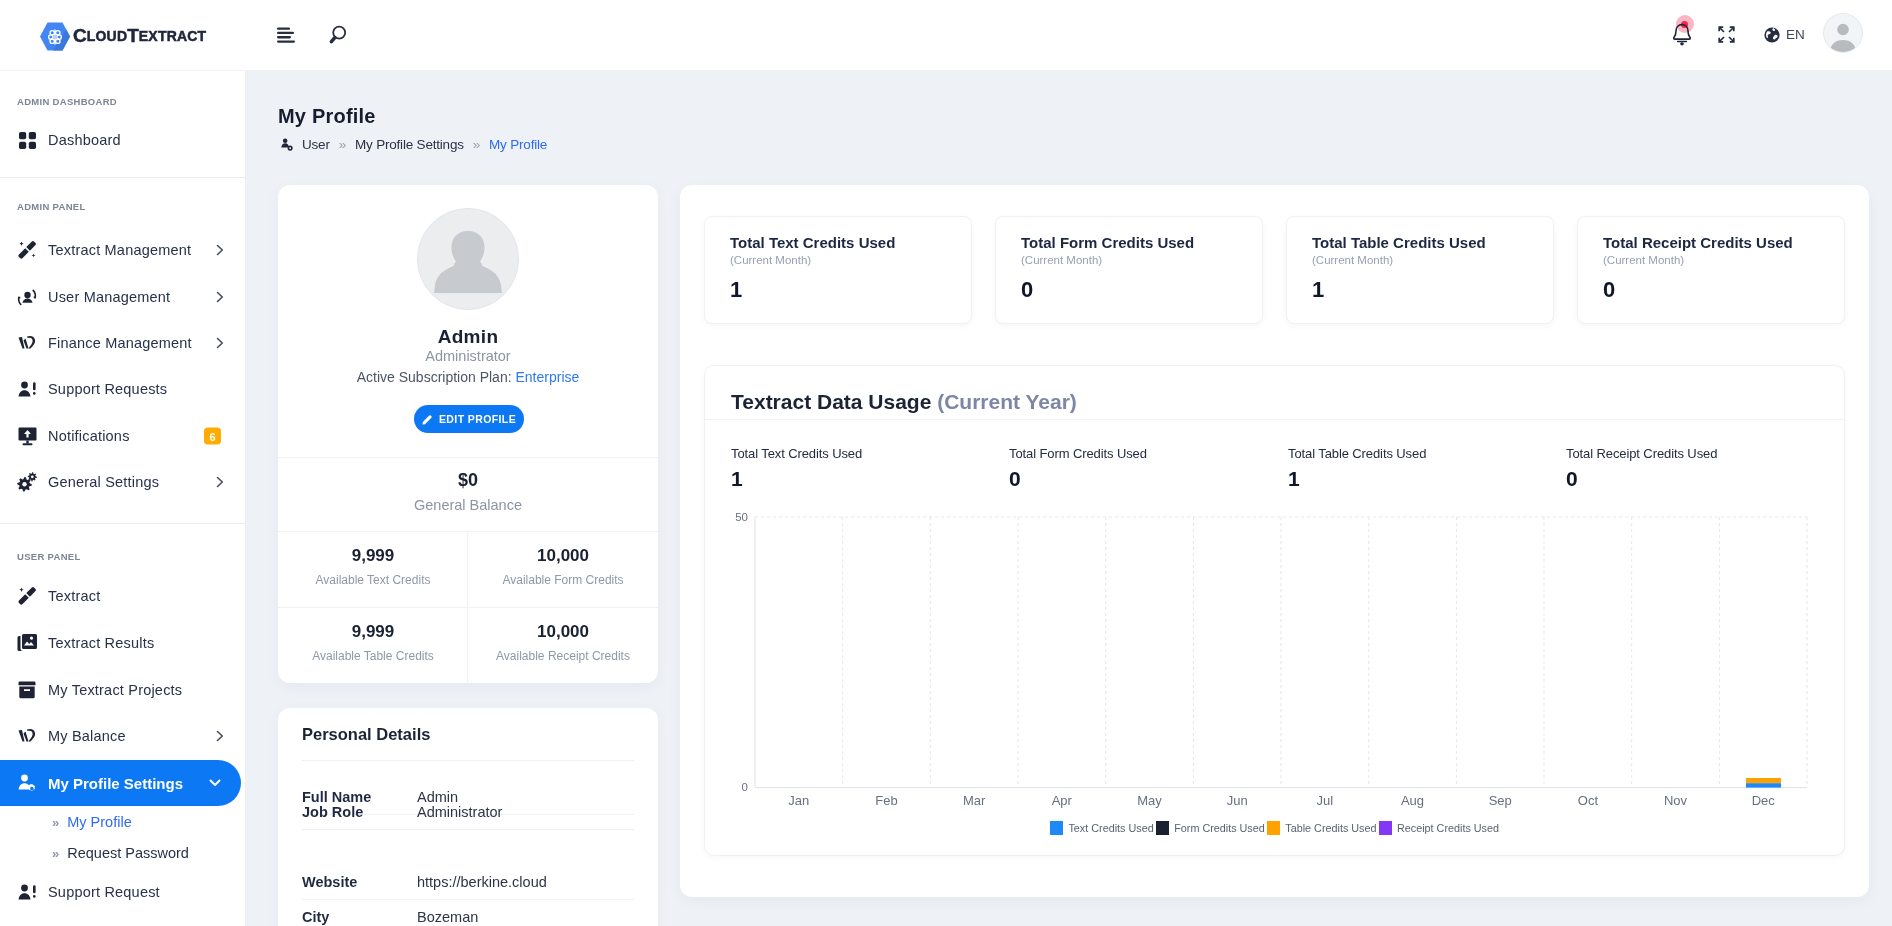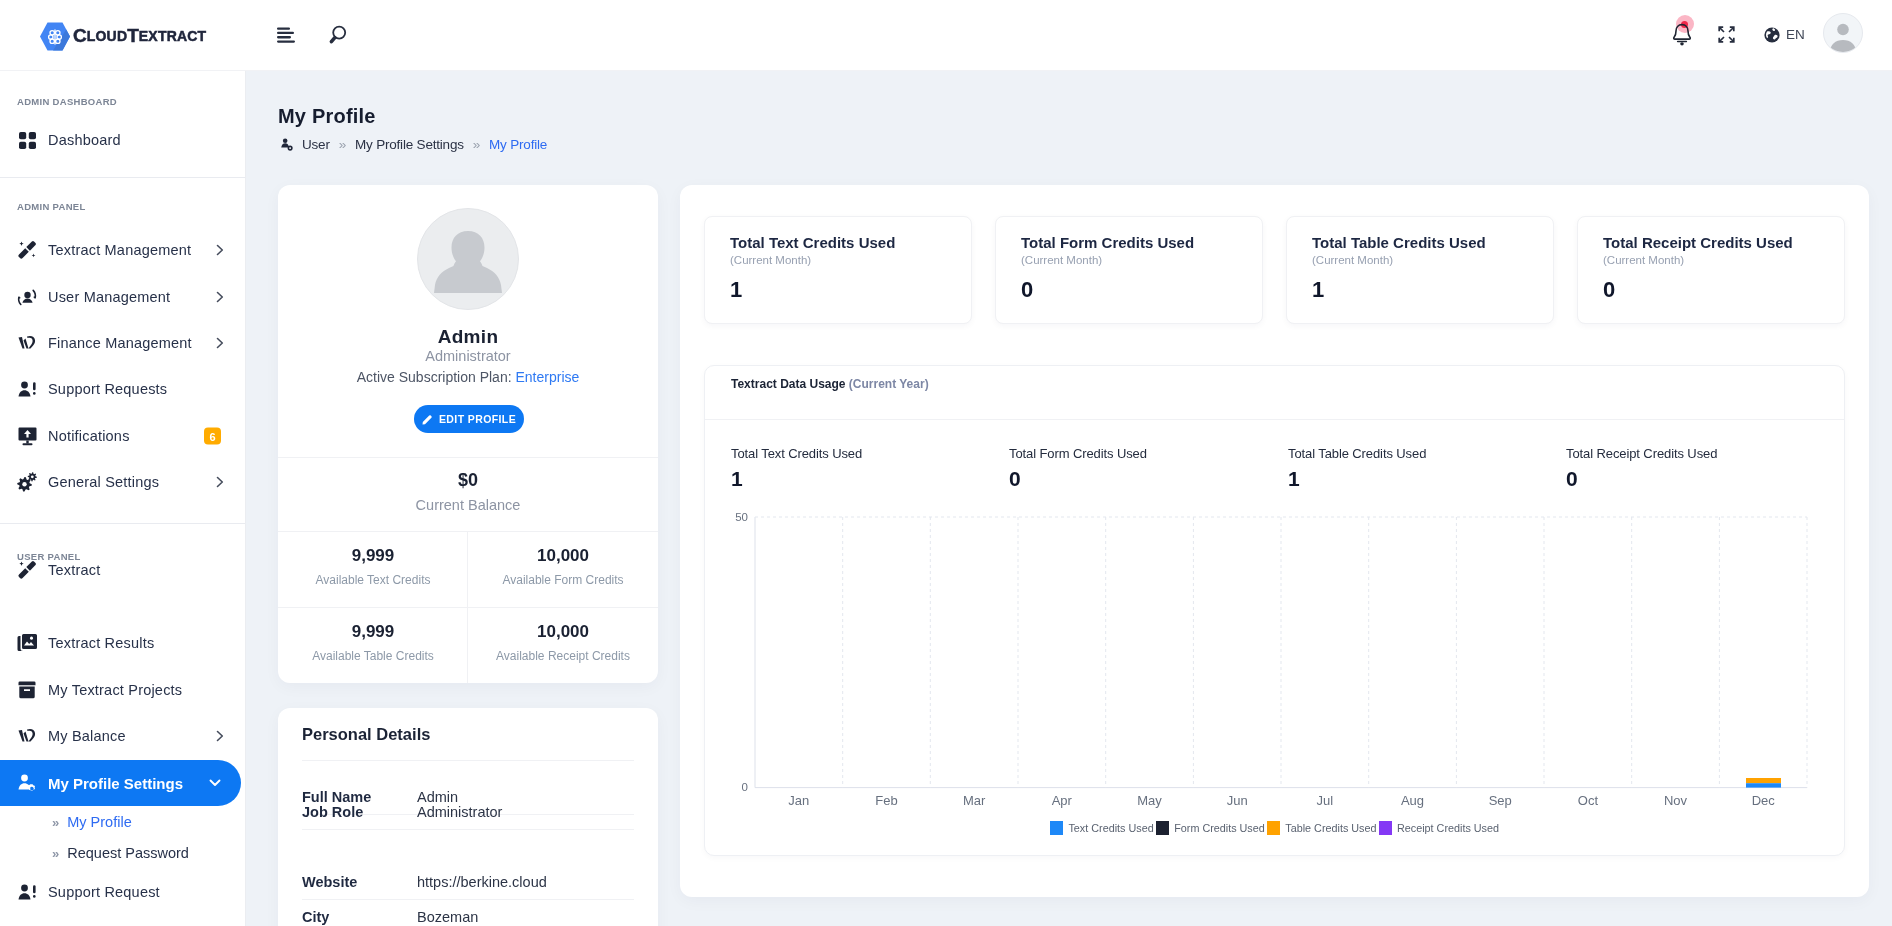--- a/index.html
+++ b/index.html
@@ -44,21 +44,21 @@
 .drow { position:absolute; left:24px; width:332px; height:35px; border-bottom:1px solid #f0f1f4; }
 .dlab { position:absolute; left:0; top:50%; transform:translateY(-50%); font-size:14.5px; font-weight:bold; color:#1f2940; }
 .dval { position:absolute; left:115px; top:50%; transform:translateY(-50%); font-size:14.5px; color:#2c3446; }
 
 #rpanel { left:680px; top:185px; width:1189px; height:712px; }
 .scard { position:absolute; width:268px; height:108px; background:#fff; border:1px solid #f0f1f4; border-radius:8px; box-shadow:0 2px 6px rgba(24,38,74,.04); top:31px; }
 .scard .st { position:absolute; left:25px; top:17px; font-size:15px; font-weight:bold; color:#1d2742; }
 .scard .sm { position:absolute; left:25px; top:37px; font-size:11.5px; color:#97a0b1; }
 .scard .sv { position:absolute; left:25px; top:60px; font-size:22px; font-weight:bold; color:#10172b; }
 #chartcard { position:absolute; left:24px; top:180px; width:1141px; height:491px; background:#fff; border:1px solid #eef0f4; border-radius:10px; box-shadow:0 2px 6px rgba(24,38,74,.03); }
-#chead { position:absolute; left:26px; top:11px; font-size:12px; font-weight:bold; color:#1b2335; }
+#chead { position:absolute; left:26px; top:24px; font-size:21px; font-weight:bold; color:#1b2335; }
 #chead span { color:#7d87a5; }
 #chdiv { position:absolute; left:0; top:53px; width:1139px; height:1px; background:#f0f1f4; }
 .mstat { position:absolute; top:80px; }
 .mstat .t { font-size:13px; letter-spacing:-0.1px; color:#242c3e; }
 .mstat .v { font-size:21px; font-weight:bold; color:#10172b; margin-top:6px; }
 #legend { position:absolute; left:0; top:455px; width:1139px; display:flex; justify-content:center; gap:2px; }
 .litem { display:flex; align-items:center; gap:5px; font-size:10.8px; color:#5a6270; }
 .lsq { width:13.5px; height:13.5px; }
 </style>
 </head>
@@ -237,21 +237,21 @@
             <circle cx="15.3" cy="4.8" r="1.4" fill="#fff"></circle>
           </svg>
         </span>
       <span class="mtxt">General Settings</span>
         <span class="chev"><svg width="8" height="12" viewBox="0 0 8 12">
             <path d="M1.5 1.5 L6.3 6 L1.5 10.5" fill="none" stroke="#454c5c" stroke-width="1.6" stroke-linecap="round" stroke-linejoin="round"></path>
           </svg></span>
     </div>
     <div class="divline" style="top:452px;"></div>
     <div class="seclabel" style="top:480px;">USER PANEL</div>
-    <div class="mrow" style="top:476px;">
+    <div class="mrow" style="top:502px;">
       <span class="mico">
           <svg width="20" height="20" viewBox="0 0 20 20">
             <g fill="#1d2333">
               <path d="M8.2 8.2 L2 14.4 a1.8 1.8 0 0 0 0 2.6 l1 1 a1.8 1.8 0 0 0 2.6 0 L11.8 11.8 z"></path>
               <path d="M9.3 7.1 l3.6 3.6 5.6-5.6 a1.5 1.5 0 0 0 0 -2.1 l-1.5 -1.5 a1.5 1.5 0 0 0 -2.1 0 z"></path>
               <path d="M4.5 1.5 l.6 1.6 1.6.6 -1.6.6 -.6 1.6 -.6 -1.6 -1.6 -.6 1.6 -.6 z"></path>
             </g>
           </svg>
         </span>
       <span class="mtxt">Textract</span>
@@ -354,21 +354,21 @@
     <div id="adminrole">Administrator</div>
     <div id="adminplan">Active Subscription Plan: <span style="color:#2e79f3;">Enterprise</span></div>
     <div id="editbtn">
         <svg width="11" height="11" viewBox="0 0 11 11">
           <path d="M0.8 8 L7.2 1.6 a1.1 1.1 0 0 1 1.6 0 l0.6 0.6 a1.1 1.1 0 0 1 0 1.6 L3 10.2 L0.5 10.5 z" fill="#fff"></path>
         </svg>
         <span>EDIT PROFILE</span>
       </div>
     <div class="pdiv" style="top:272px;"></div>
     <div id="bal0">$0</div>
-    <div id="balcap">Current Balance</div>
+    <div id="balcap">General Balance</div>
     <div class="pdiv" style="top:346px;"></div>
     <div class="pdiv" style="top:422px;"></div>
     <div class="abs" style="left:189px;top:346px;width:1px;height:152px;background:#f0f1f4;"></div>
     <div class="gcell" style="left:0;top:346px;">
         <div class="gval">9,999</div>
         <div class="gcap">Available Text Credits</div>
       </div>
     <div class="gcell" style="left:190px;top:346px;">
         <div class="gval">10,000</div>
         <div class="gcap">Available Form Credits</div>

